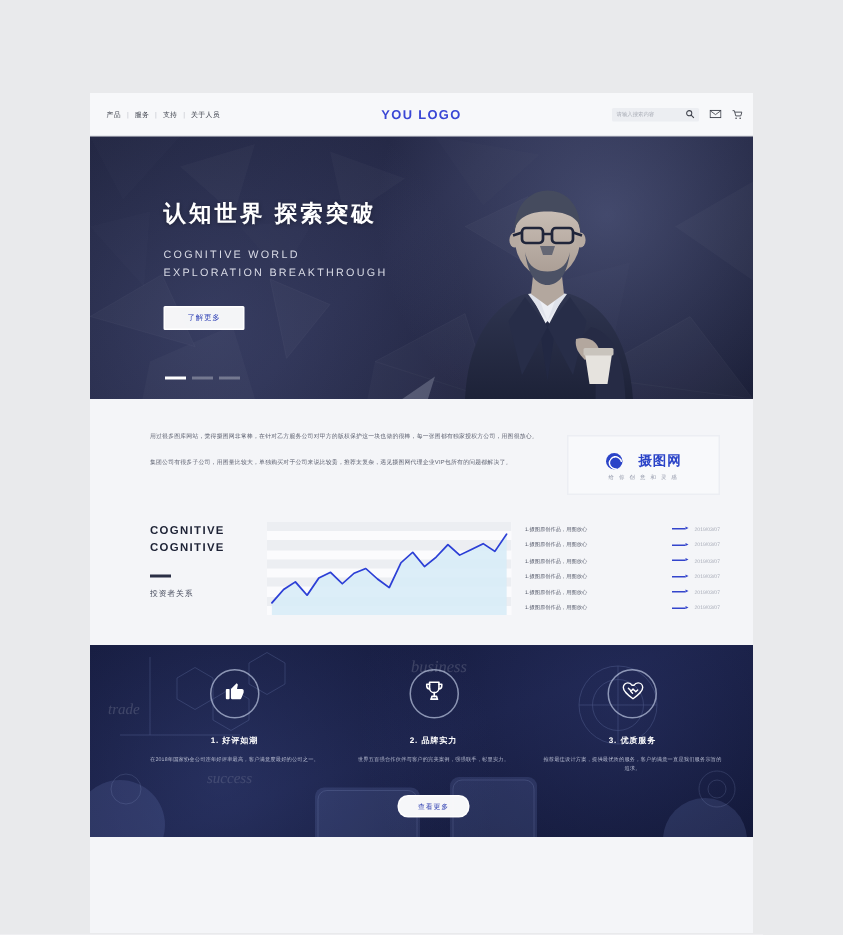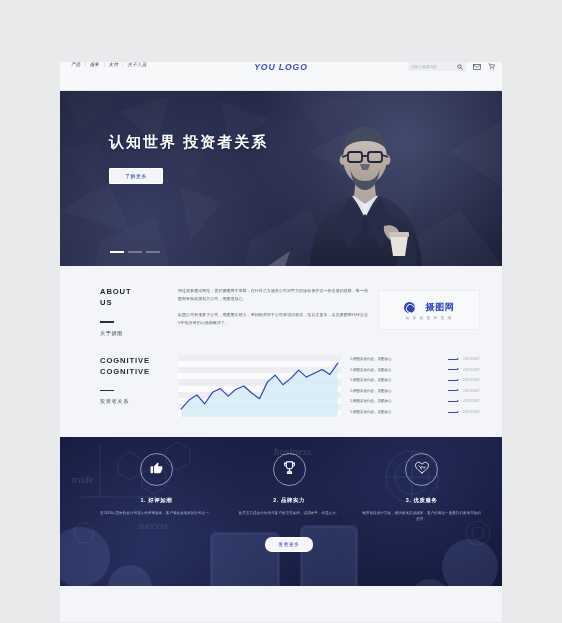--- a/index.html
+++ b/index.html
@@ -11,24 +11,23 @@
   }
   .page{
     position:absolute;left:60px;top:62px;width:442px;height:560px;
     background:#f4f5f8;
     overflow:hidden;
   }
 
   
   .topnav{
     height:28px;background:#f7f8fa;
-    display:flex;align-items:flex-start;
+    display:flex;align-items:center;
     border-bottom:1px solid #e6e8ec;
     position:relative;
-    font-style:italic;
   }
   .navlinks{display:flex;align-items:center;margin-left:8px;}
   .navlinks .nl{
     font-size:4.6px;color:#3b3f4a;letter-spacing:.2px;
     padding:0 3px;white-space:nowrap;
   }
   .navlinks .sep{font-size:4.6px;color:#c3c6cc;padding:0 1px;}
   .logo{
     position:absolute;left:0;right:0;text-align:center;
     font-size:8.6px;font-weight:bold;color:#3a47d5;letter-spacing:.9px;
@@ -117,21 +116,21 @@
   }
   .news .nt{font-size:3.5px;color:#555a6b;white-space:nowrap;overflow:hidden;flex:1;}
   .news .arr{width:11px;height:3px;position:relative;flex:0 0 11px;}
   .news .arr:before{content:"";position:absolute;left:0;top:1.1px;width:9px;height:1px;background:#3344cc;}
   .news .arr:after{content:"";position:absolute;right:0;top:0;width:0;height:0;
     border-top:1.6px solid transparent;border-bottom:1.6px solid transparent;border-left:2.6px solid #3344cc;}
   .news .nd{font-size:3.4px;color:#a8acb8;white-space:nowrap;flex:0 0 auto;}
 
   
   .adv{
-    height:149px;position:relative;overflow:hidden;
+    height:128px;position:relative;overflow:hidden;
     background:
       radial-gradient(circle at 20% 70%, rgba(70,85,150,.35) 0%, rgba(0,0,0,0) 50%),
       radial-gradient(circle at 80% 35%, rgba(60,72,135,.32) 0%, rgba(0,0,0,0) 48%),
       linear-gradient(160deg,#121738 0%,#171d42 50%,#0e1330 100%);
     padding-left: 16px;
   }
   .adv-head{position:relative;text-align:center;padding-top:17px;}
   .adv-cn{font-size:11px;font-weight:bold;color:#ffffff;letter-spacing:2.5px;}
   .adv-sub{margin-top:6px;font-size:4.6px;color:#c8ccdd;letter-spacing:1px;}
   .adv-orn{
@@ -290,42 +289,36 @@
       <path d="M52,54 C54,70 60,76 67,76 C74,76 80,70 82,54 C80,64 74,67 67,67 C60,67 54,64 52,54 Z" fill="#4b5165"></path>
       <path d="M62,50 L72,50 L70,56 L64,56 Z" fill="#4b5165" opacity="0.75"></path>
 
       <path d="M96,104 C110,108 118,122 119,152 L99,152 C100,128 96,114 90,110 Z" fill="#262b45"></path>
       <path d="M86,112 C92,110 99,112 101,118 L92,126 C88,122 85,118 86,112 Z" fill="#b3a79e"></path>
       <path d="M92,122 L110,122 L107,142 L95,142 Z" fill="#e6e3de"></path>
       <rect x="91" y="118" width="20" height="5" rx="1" fill="#c9c4bd"></rect>
     </svg>
 
     <div class="hero-txt">
-      <div class="h-cn">认知世界 投资者关系</div>
+      <div class="h-cn">认知世界 探索突破</div>
       <div class="h-en">
+        <div>COGNITIVE WORLD</div>
+        <div>EXPLORATION BREAKTHROUGH</div>
       </div>
       <div class="h-btn">了解更多</div>
     </div>
 
     <div class="dots">
       <i class="on"></i>
       <i></i>
       <i></i>
     </div>
   </div>
 
   <div class="about">
-    <div class="sec-left">
-      <div class="sec-en">
-        <div>ABOUT</div>
-        <div>US</div>
-      </div>
-      <div class="sec-rule"></div>
-      <div class="sec-cn">关于摄图</div>
-    </div>
 
     <div class="about-body">
       <div class="about-paras">
         <div class="para">用过很多图库网站，觉得摄图网非常棒，在针对乙方服务公司对甲方的版权保护这一块也做的很棒，每一张图都有独家授权方公司，用图很放心。</div>
         <div class="para">集团公司有很多子公司，用图量比较大，单独购买对于公司来说比较贵，推荐太复杂，遇见摄图网代理企业VIP包所有的问题都解决了。</div>
       </div>
 
       <div class="wm">
         <div class="wm-row">
           <span class="wm-mark"></span>

